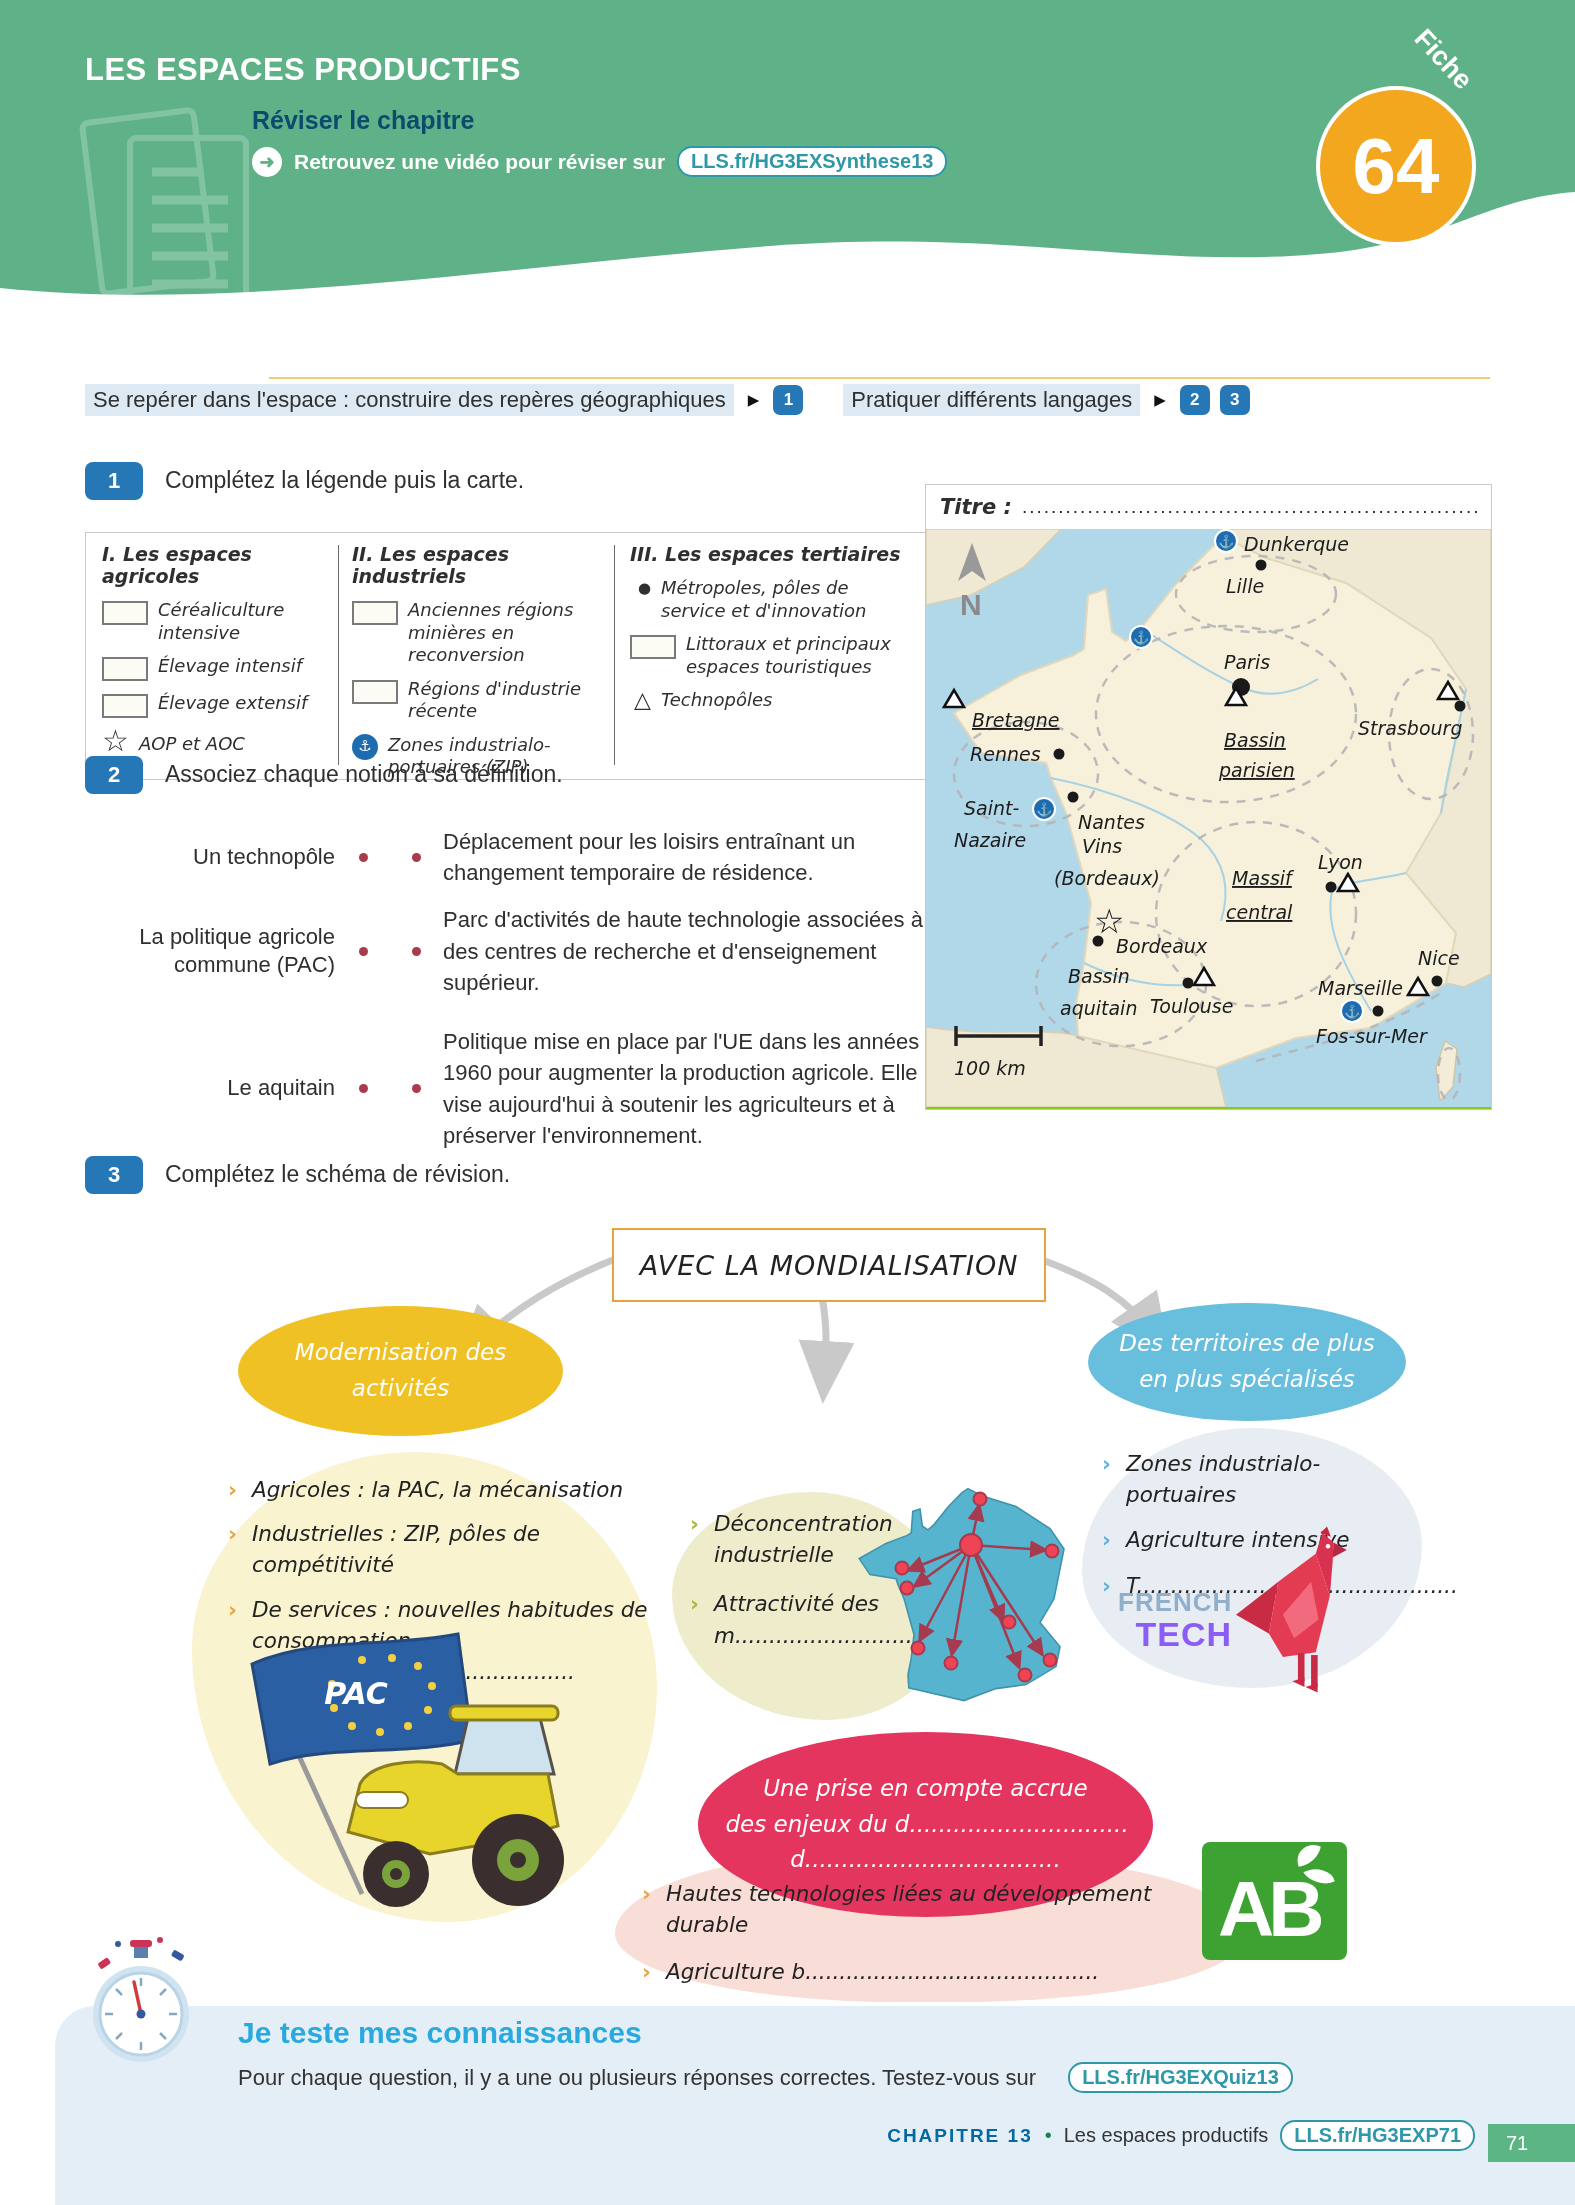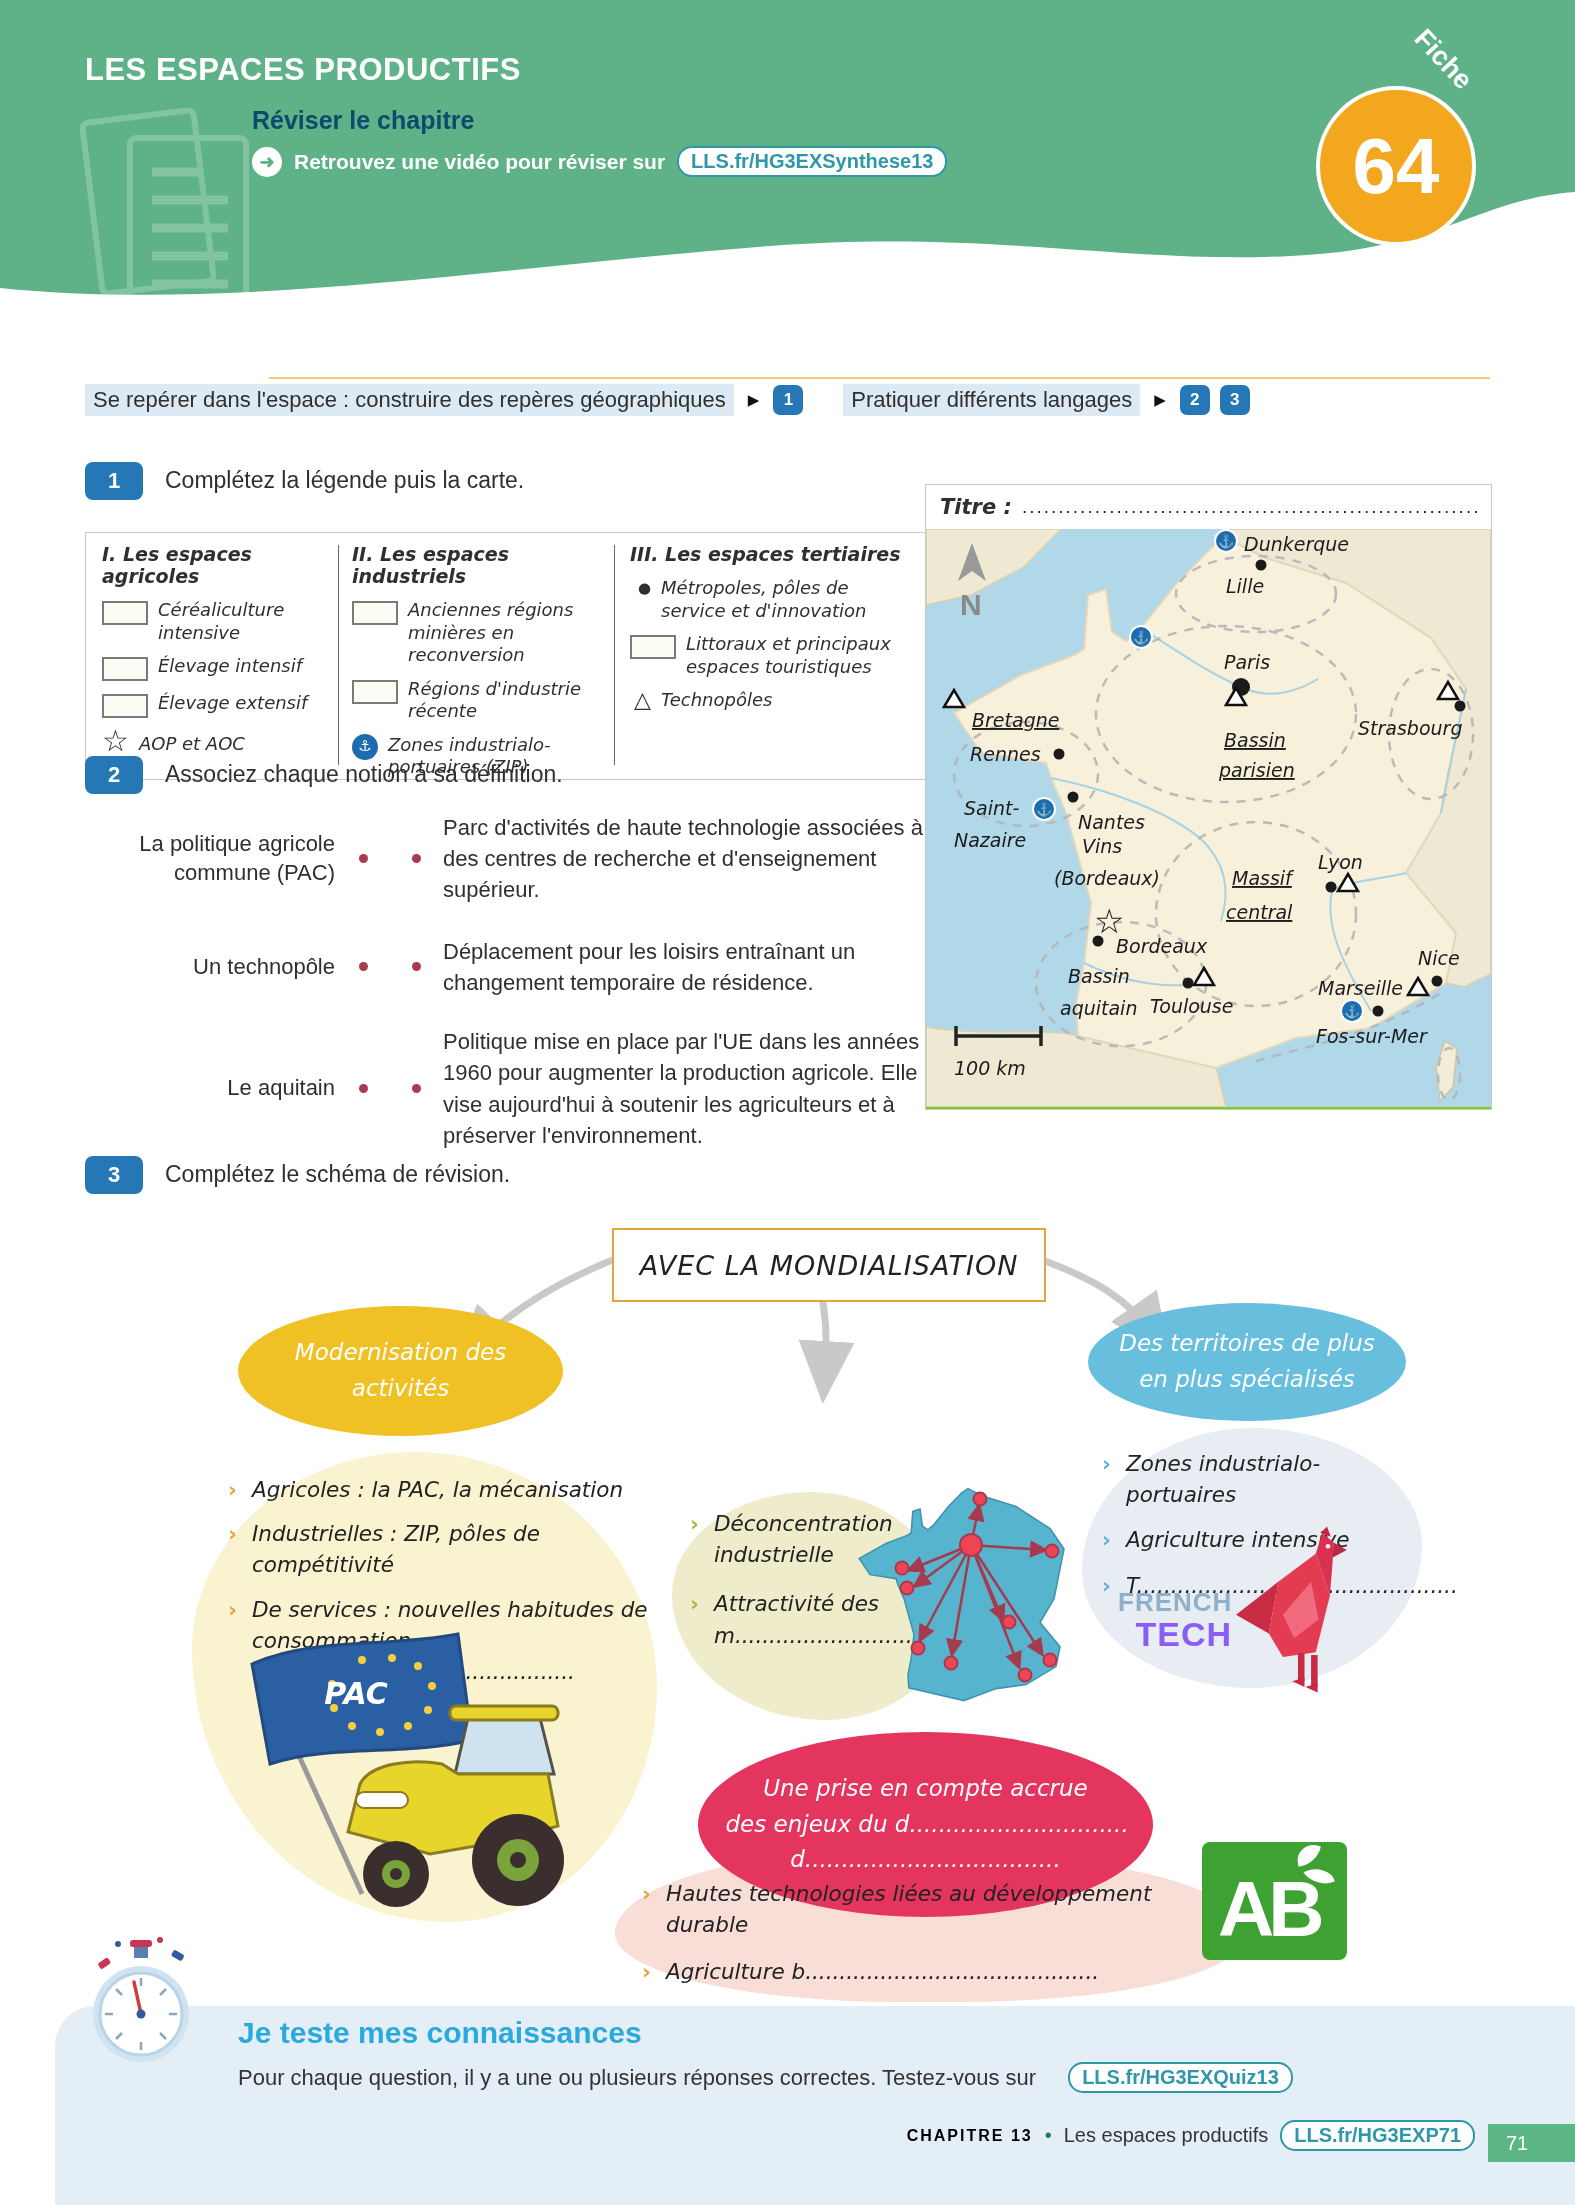--- a/index.html
+++ b/index.html
@@ -255,31 +255,31 @@
       <text class="mlab" x="390" y="514">Fos-sur-Mer</text>
     </svg>
   </div>
 
   <div class="abs" style="left:85px;top:756px;display:flex;gap:22px;">
     <span class="numbadge exbadge">2</span>
     <span class="instr">Associez chaque notion à sa définition.</span>
   </div>
 
   <div class="abs" style="left:85px;top:796px;width:845px;">
+    <div class="ex2row" style="margin-top:30px;">
+      <span class="notion">Un technopôle</span>
+      <span class="cdot" style="margin-left:24px;"></span>
+      <span class="cdot" style="margin-left:44px;"></span>
+      <span class="definition">Déplacement pour les loisirs entraînant un changement temporaire de résidence.</span>
+    </div>
     <div class="ex2row" style="margin-top:16px;">
       <span class="notion">La politique agricole commune (PAC)</span>
       <span class="cdot" style="margin-left:24px;"></span>
       <span class="cdot" style="margin-left:44px;"></span>
       <span class="definition">Parc d'activités de haute technologie associées à des centres de recherche et d'enseignement supérieur.</span>
-    </div>
-    <div class="ex2row" style="margin-top:30px;">
-      <span class="notion">Un technopôle</span>
-      <span class="cdot" style="margin-left:24px;"></span>
-      <span class="cdot" style="margin-left:44px;"></span>
-      <span class="definition">Déplacement pour les loisirs entraînant un changement temporaire de résidence.</span>
     </div>
     <div class="ex2row" style="margin-top:28px;">
       <span class="notion">Le aquitain</span>
       <span class="cdot" style="margin-left:24px;"></span>
       <span class="cdot" style="margin-left:44px;"></span>
       <span class="definition">Politique mise en place par l'UE dans les années 1960 pour augmenter la production agricole. Elle vise aujourd'hui à soutenir les agriculteurs et à préserver l'environnement.</span>
     </div>
   </div>
 
   <div class="abs" style="left:85px;top:1156px;display:flex;gap:22px;">
@@ -468,21 +468,21 @@
   </svg>
 
   <div class="abs" style="left:238px;top:2016px;font-size:30px;font-weight:bold;color:#29a9dd;">Je teste mes connaissances</div>
 
   <div class="abs" style="left:238px;top:2062px;display:flex;align-items:center;gap:32px;">
     <span style="font-size:22px;color:#333;">Pour chaque question, il y a une ou plusieurs réponses correctes. Testez-vous sur</span>
     <span class="pill">LLS.fr/HG3EXQuiz13</span>
   </div>
 
   <div class="abs" style="left:500px;top:2120px;width:975px;display:flex;justify-content:flex-end;align-items:center;gap:12px;">
-    <span style="color:#000000;font-weight:bold;font-size:16px;letter-spacing:2px;">CHAPITRE 13</span>
+    <span style="color:#0369a1;font-weight:bold;font-size:19px;letter-spacing:2px;">CHAPITRE 13</span>
     <span style="color:#1c8050;font-size:20px;">•</span>
     <span style="font-size:20px;color:#333;">Les espaces productifs</span>
     <span class="pill">LLS.fr/HG3EXP71</span>
   </div>
 
   <div class="abs" style="left:1488px;top:2124px;width:87px;height:38px;background:#5cb585;color:#fff;font-size:20px;
               display:flex;align-items:center;padding-left:18px;box-sizing:border-box;">
     <span>71</span>
   </div>
 

